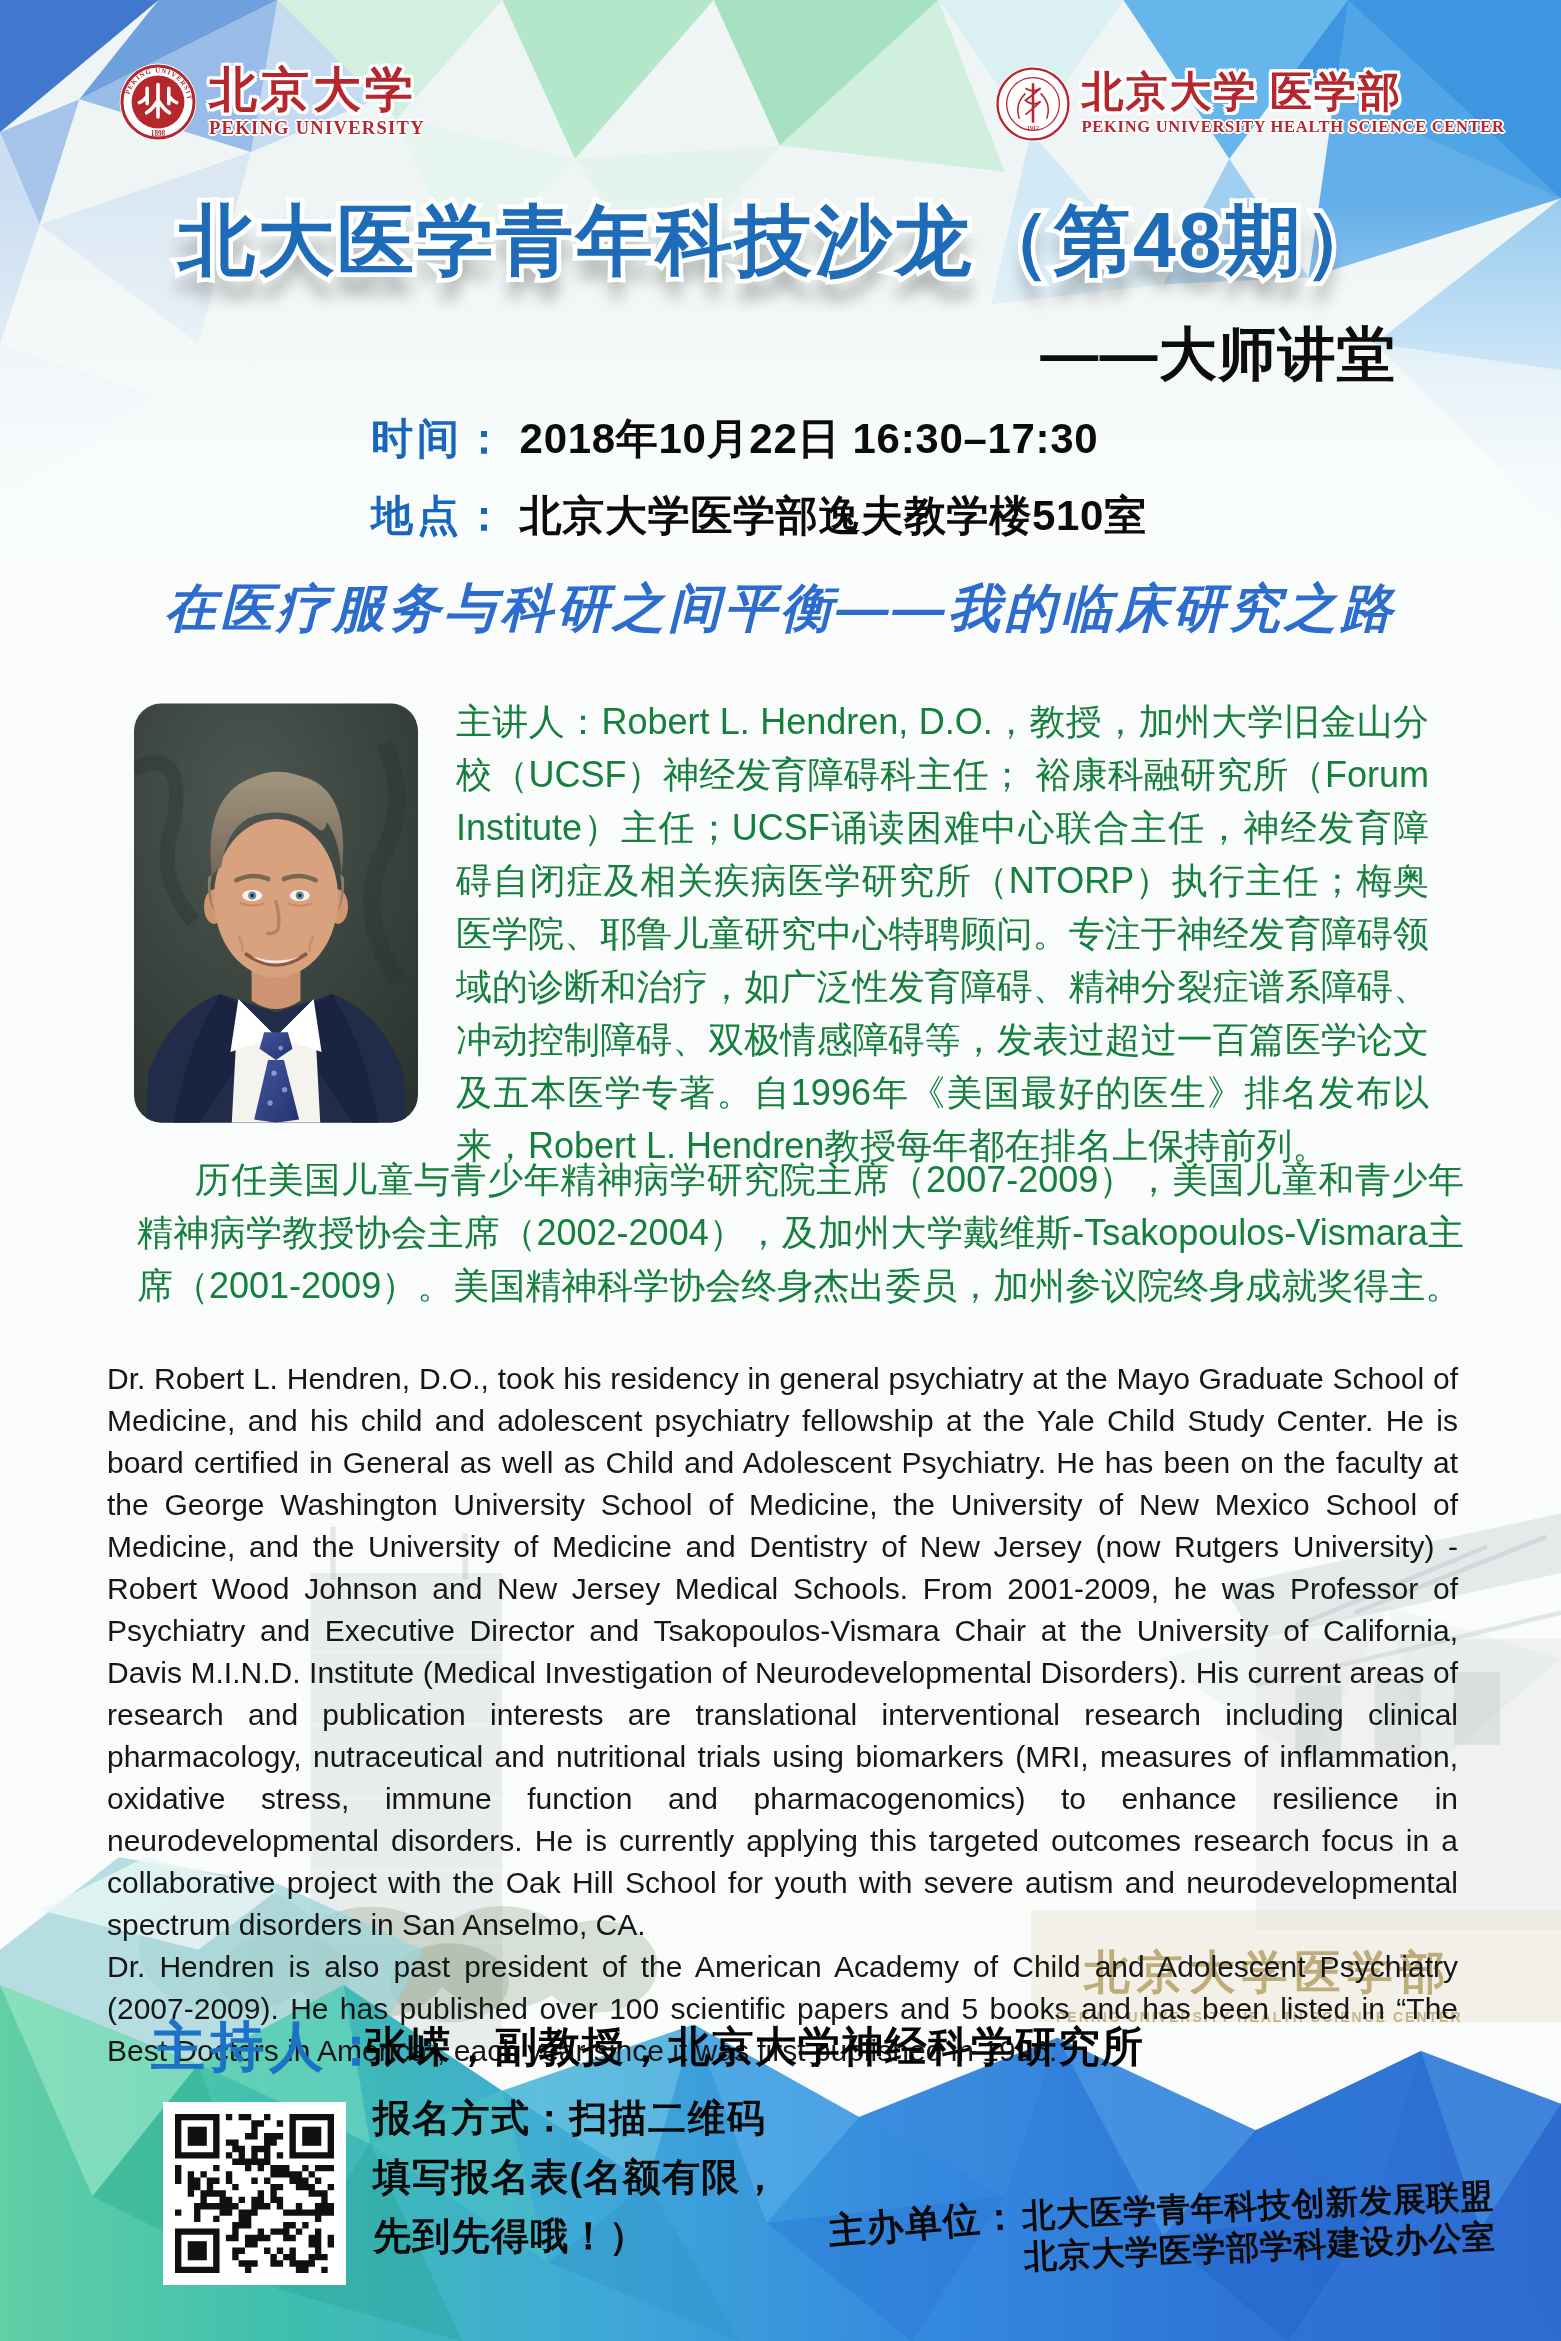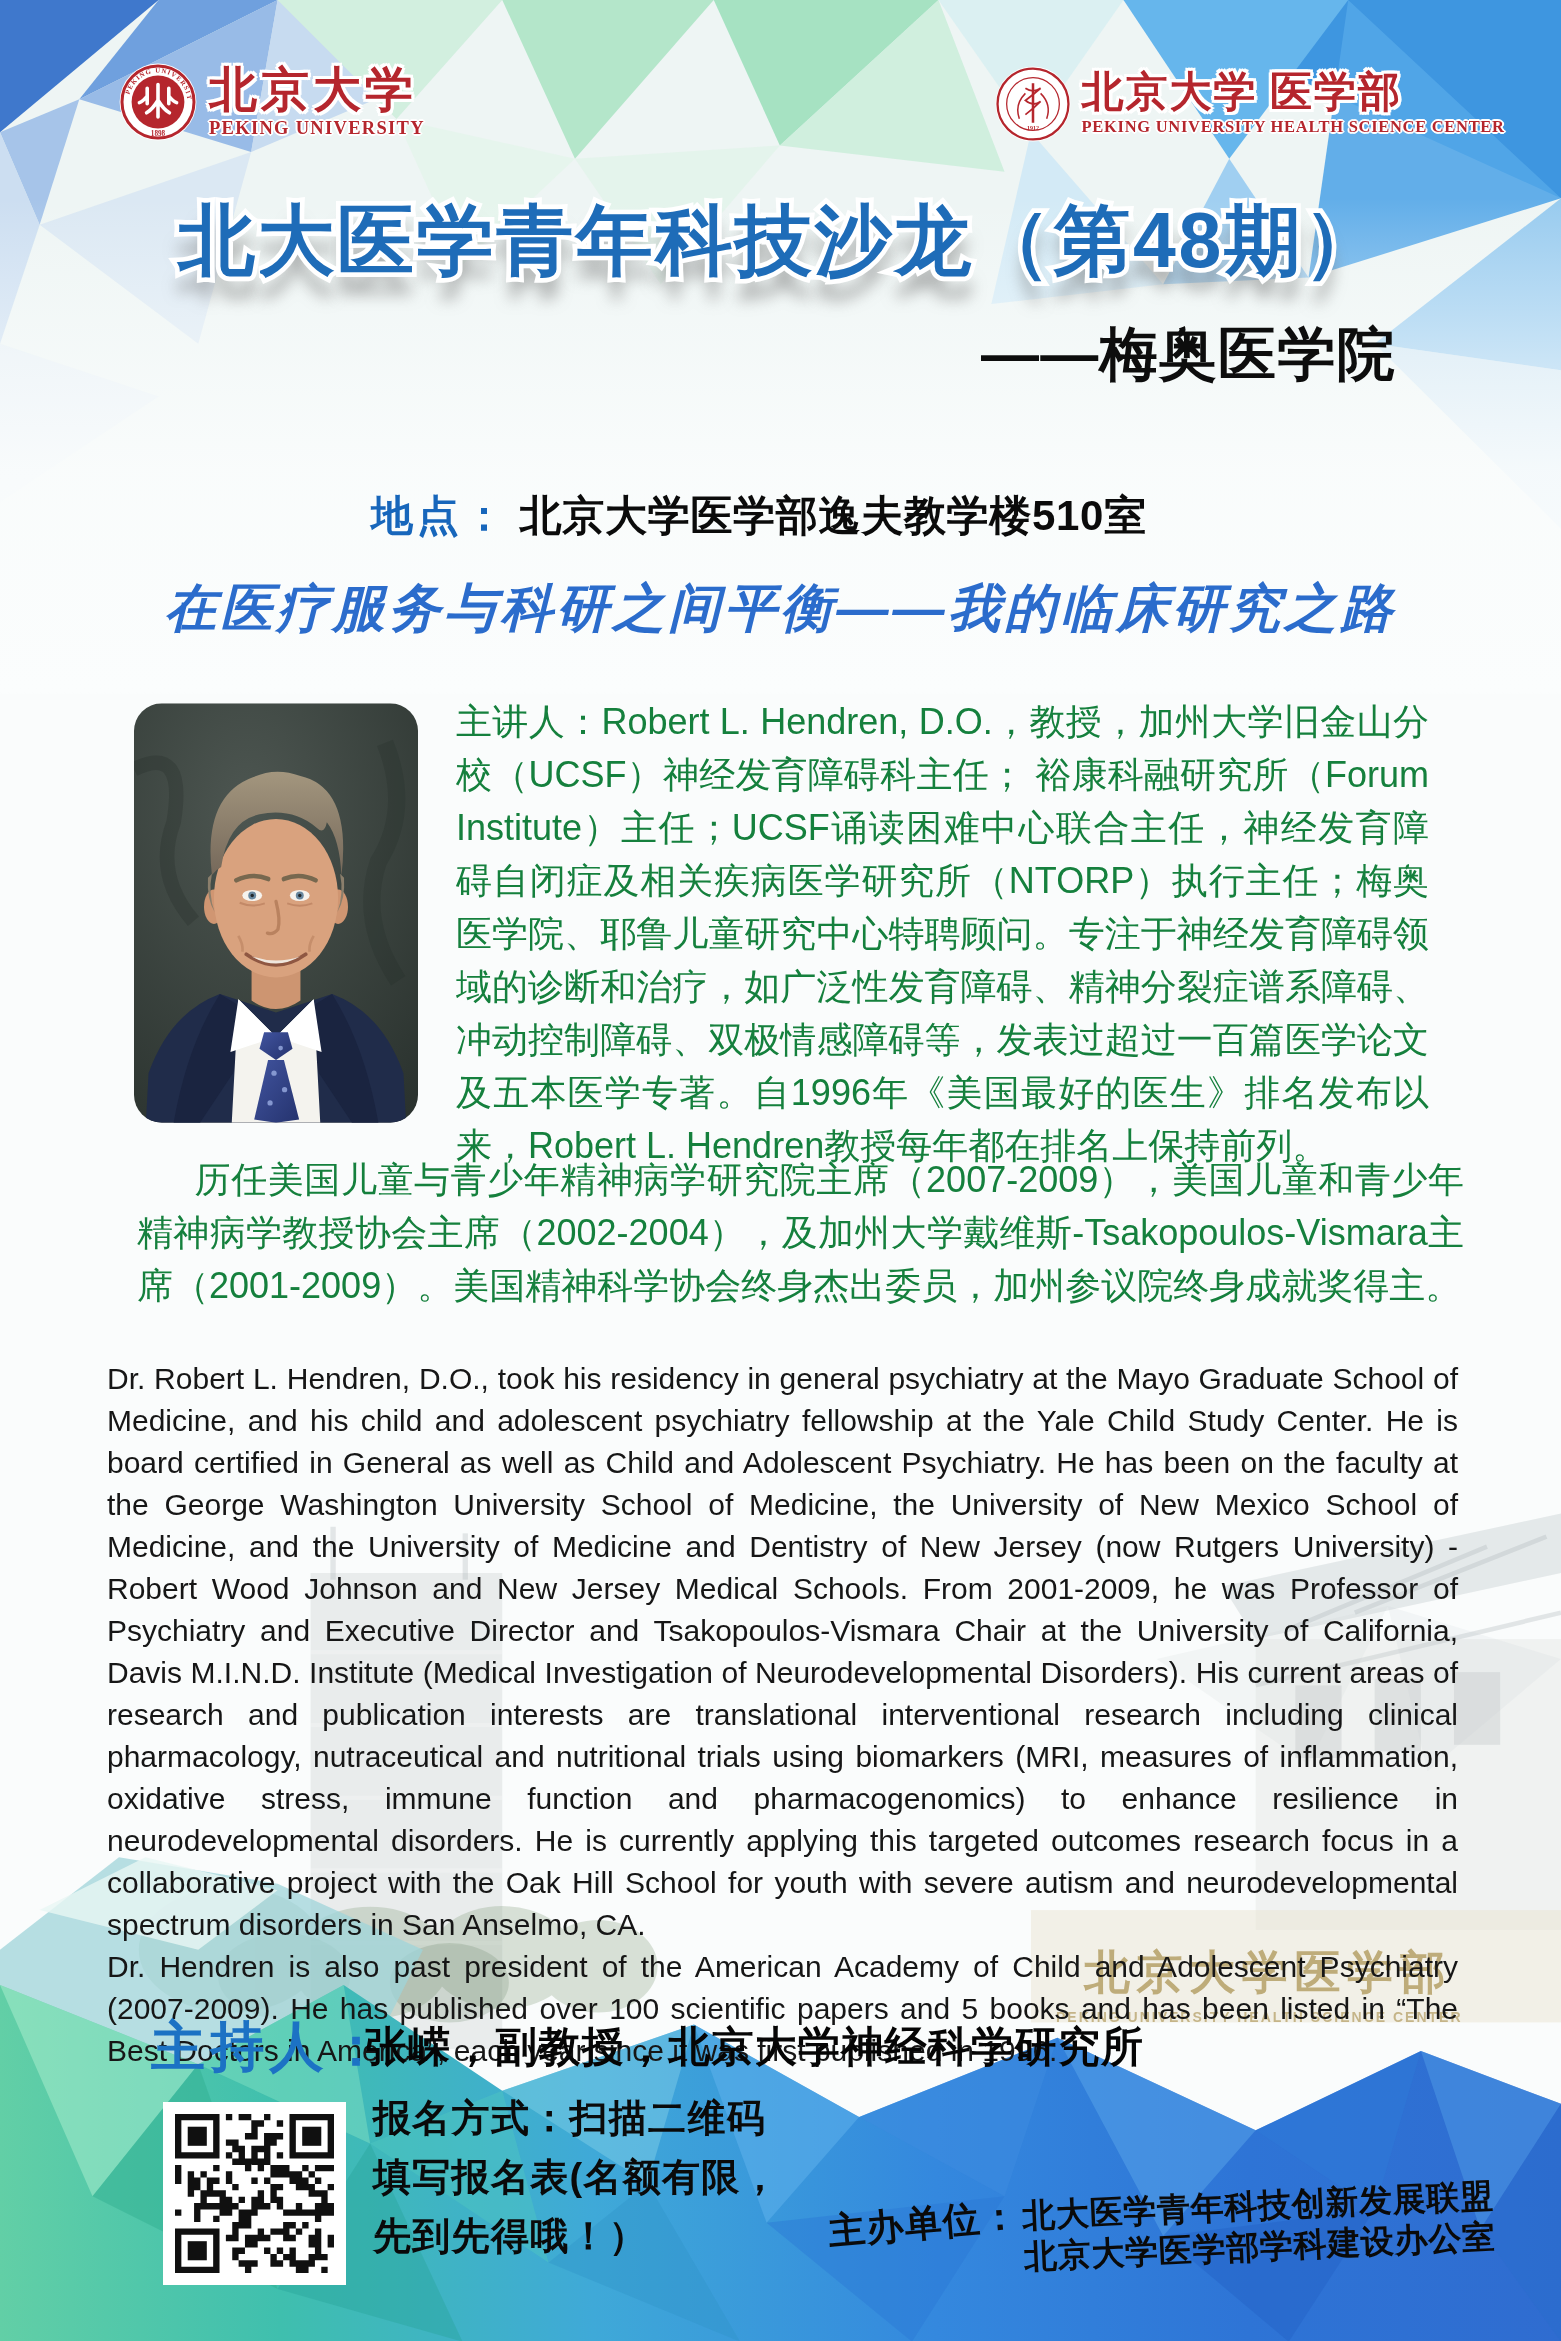--- a/index.html
+++ b/index.html
@@ -244,22 +244,25 @@
     <div class="logo-col">
       <div class="logo-cn ow">北京大学 医学部</div>
       <div class="logo-en ow-sm">PEKING UNIVERSITY HEALTH SCIENCE CENTER</div>
     </div>
   </div>
 
   <div class="title-block">
     <span class="t stroke">北大医学青年科技沙龙（第48期）</span>
     <span class="t fill">北大医学青年科技沙龙（第48期）</span>
   </div>
-  <div class="subtitle">——梅奥医学院</div>
-
+  <div class="subtitle">——大师讲堂</div>
+
+  <div class="inforow time">
+    <span class="lbl">时间：</span><span class="val">2018年10月22日  16:30–17:30</span>
+  </div>
   <div class="inforow venue">
     <span class="lbl">地点：</span><span class="val">北京大学医学部逸夫教学楼510室</span>
   </div>
 
   <div class="lecture-title">在医疗服务与科研之间平衡——我的临床研究之路</div>
 
   <div class="speaker-photo">
     <svg width="284" height="420" viewBox="0 0 430 635">
       <defs>
         <clipPath id="photoClip">

